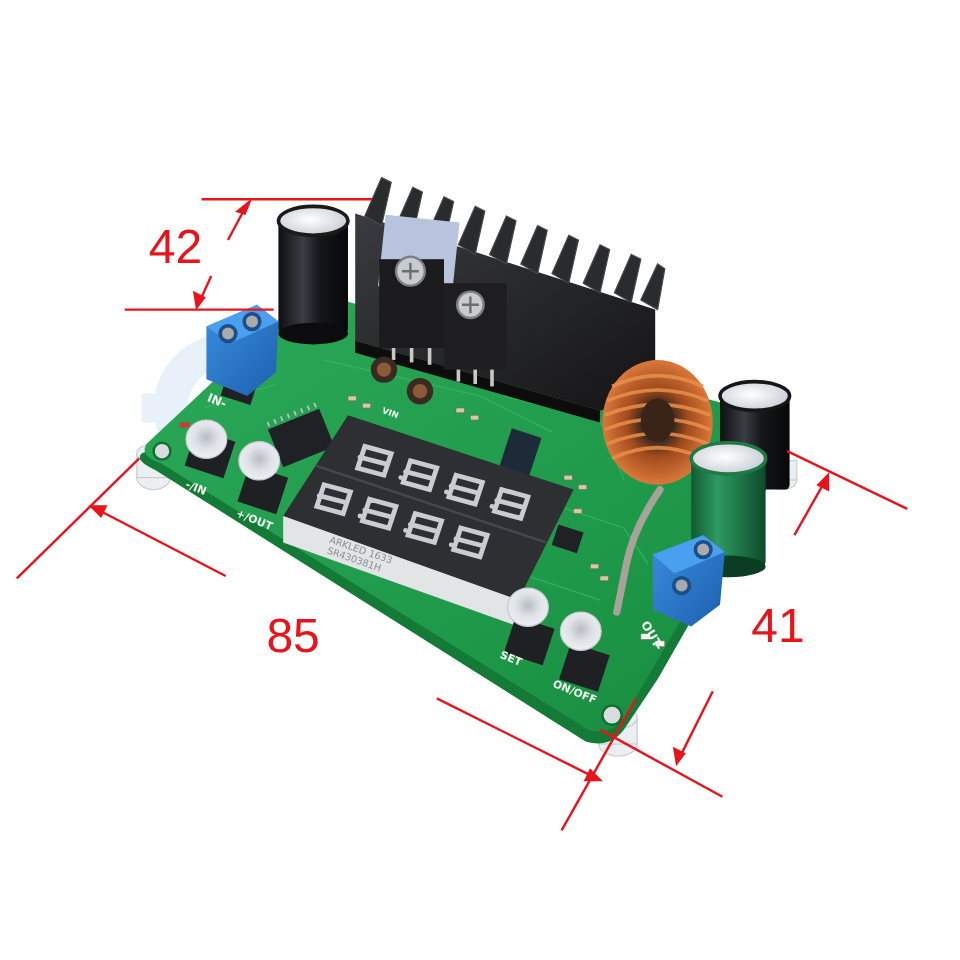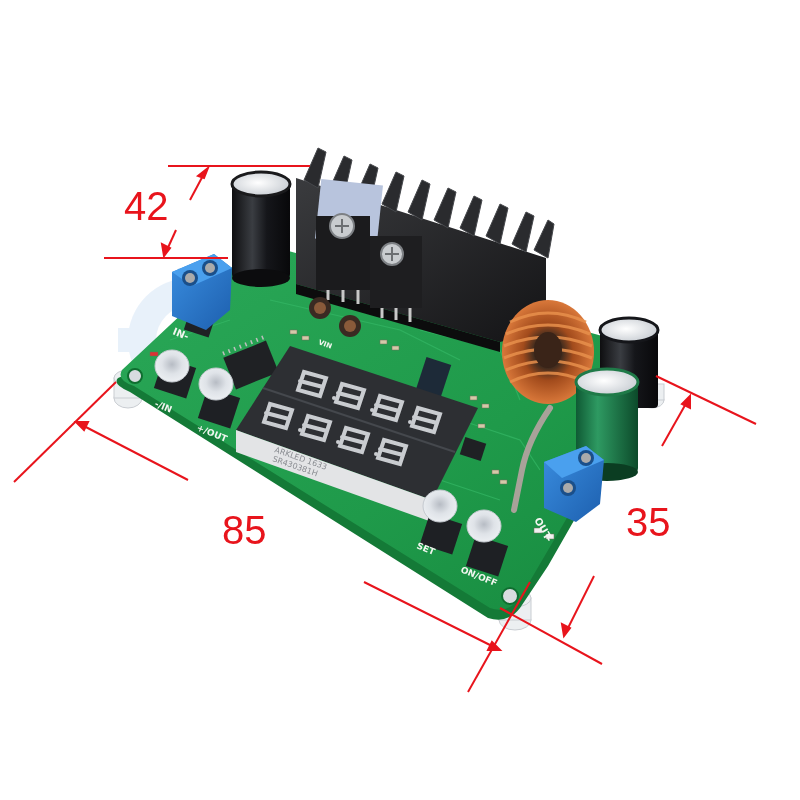--- a/index.html
+++ b/index.html
@@ -291,13 +291,13 @@
     <path d="M690 396 L690 408 L682 404 Z"></path>
     <line x1="594" y1="576" x2="566" y2="632"></line>
     <path d="M564 636 L562 624 L570 628 Z"></path>
     <line x1="500" y1="608" x2="602" y2="664"></line>
   </g>
 
 </svg>
 
 <div class="dim-label" style="left:124px; top:184px;">42</div>
 <div class="dim-label" style="left:222px; top:508px;">85</div>
-<div class="dim-label" style="left:626px; top:500px;">35</div>
+<div class="dim-label" style="left:626px; top:500px;">41</div>
 
 </body></html>

